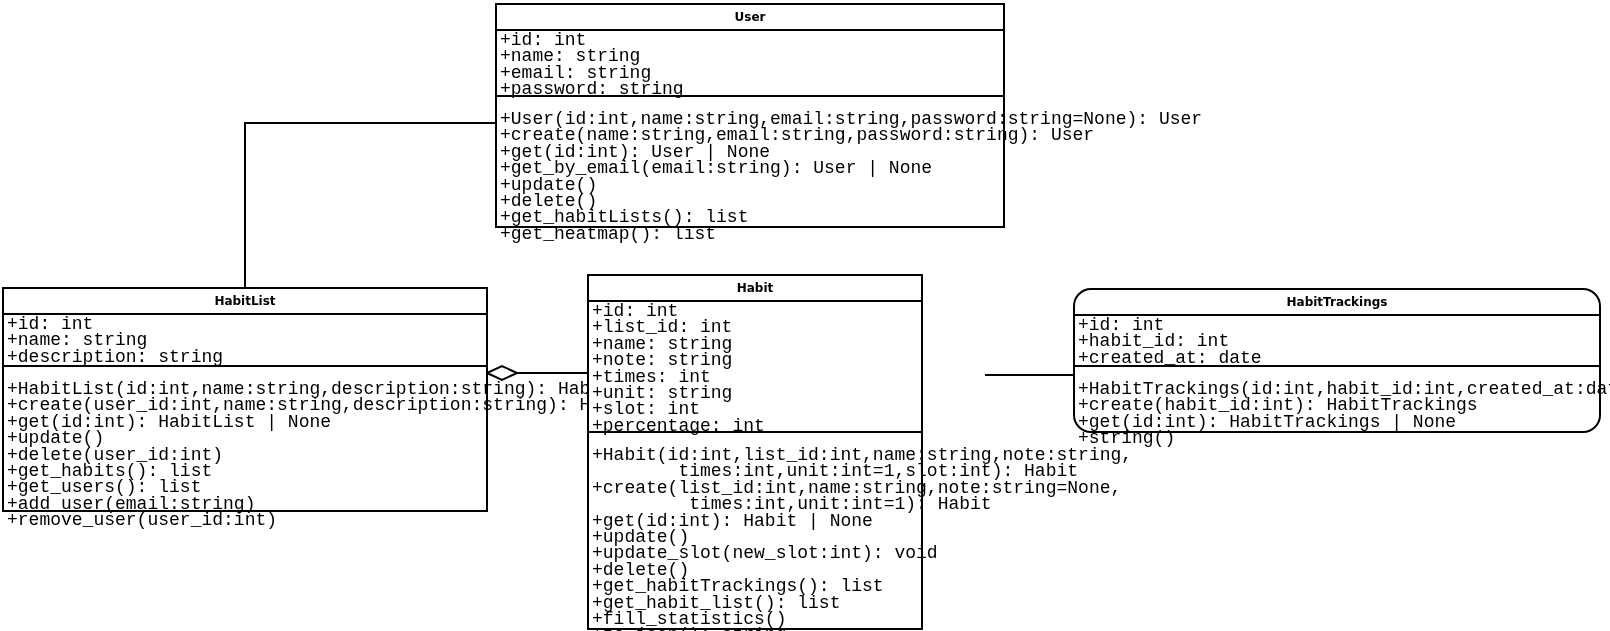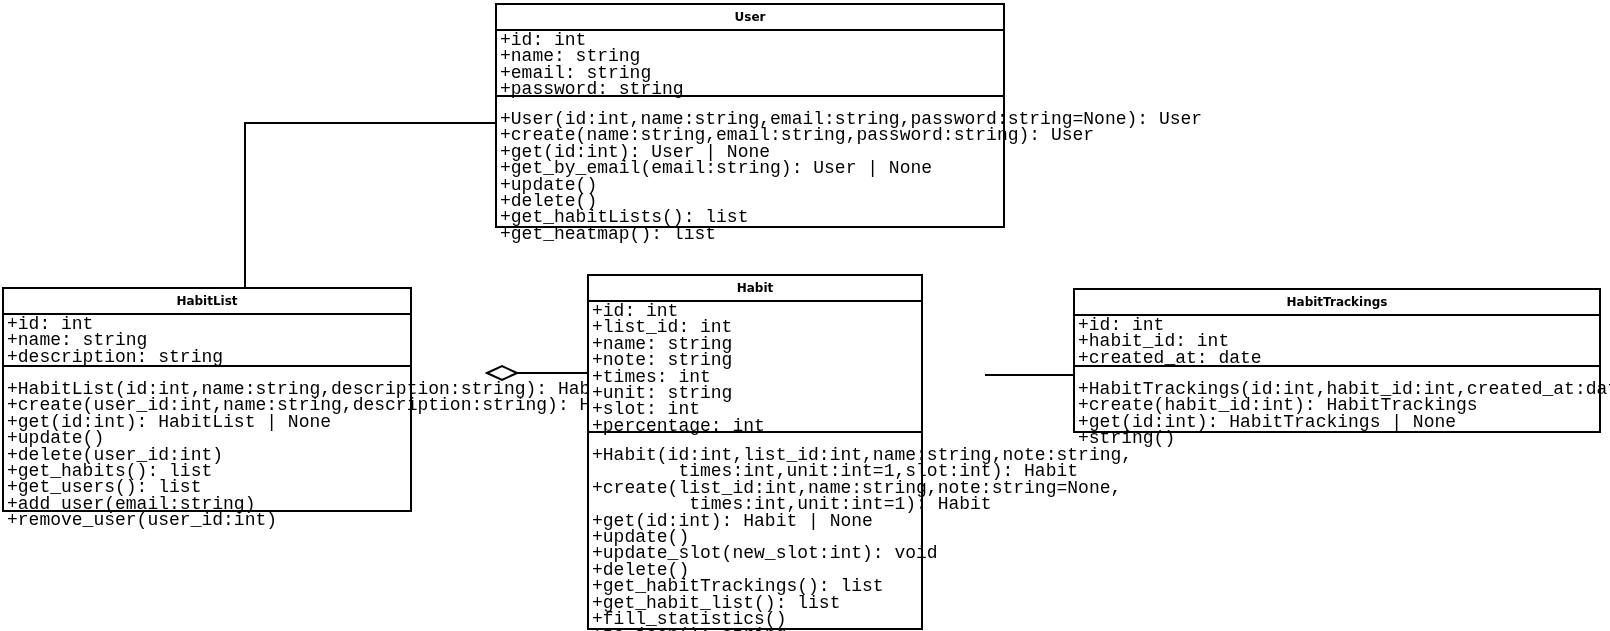--- a/index.html
+++ b/index.html
@@ -45,25 +45,25 @@
     white-space: pre;
     overflow: visible;
   }
   .ksection.last {
     border-bottom: none;
     padding-top: 14px;
   }
   
   #box-user          { left: 495px;  top: 3px;   width: 510px; height: 225px; }
   #box-user .attrs   { height: 63px; }
-  #box-habitlist        { left: 2px;    top: 287px; width: 410px; height: 225px; }
+  #box-habitlist        { left: 2px;    top: 287px; width: 486px; height: 225px; }
   #box-habitlist .attrs { height: 49px; }
   #box-habit         { left: 587px;  top: 274px; width: 336px; height: 356px; }
   #box-habit .attrs  { height: 128px; }
-  #box-habittrackings        { left: 1073px; top: 288px; width: 528px; height: 145px; }
+  #box-habittrackings        { left: 1073px; top: 288px; width: 528px; height: 145px; border-radius: 18px; }
   #box-habittrackings .attrs { height: 48px; }
 
   .edge {
     position: absolute;
     background: #000000;
   }
   #edge-user-habitlist-h { left: 244px; top: 122px; width: 251px; height: 2px; }
   #edge-user-habitlist-v { left: 244px; top: 122px; width: 2px;  height: 167px; }
   #edge-habitlist-habit  { left: 508px; top: 372px; width: 79px;  height: 2px; }
   #edge-habit-trackings  { left: 985px; top: 374px; width: 88px;  height: 2px; }

